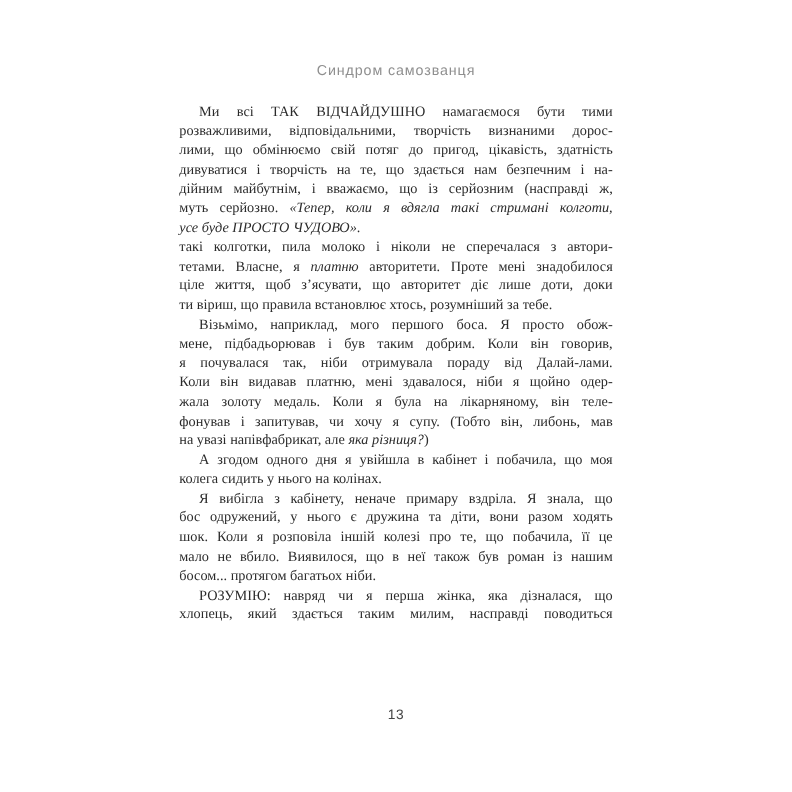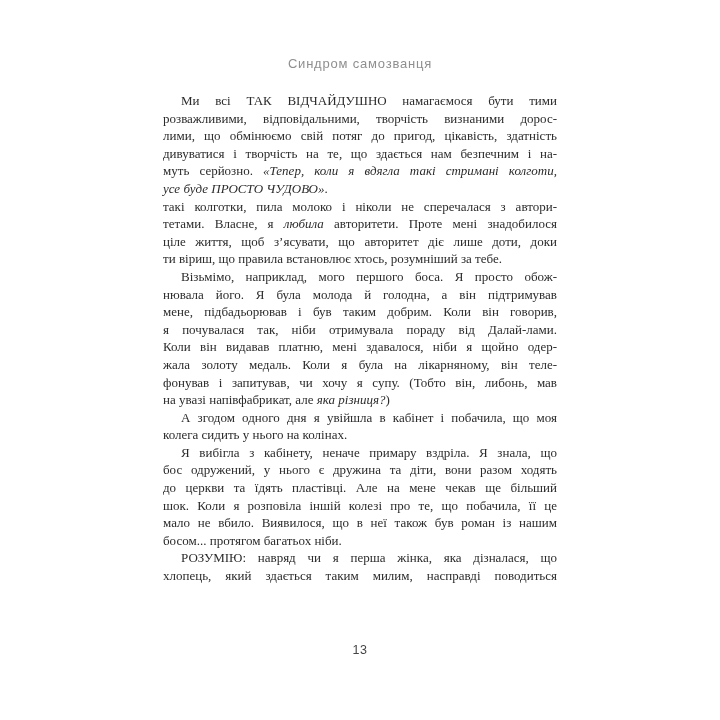--- a/index.html
+++ b/index.html
@@ -64,47 +64,46 @@
 
 <div class="book-page">
   <div class="running-header">Синдром самозванця</div>
 
   <div class="text-block">
       <div class="para">
         <div class="line first"><span>Ми всі ТАК ВІДЧАЙДУШНО намагаємося бути тими</span></div>
         <div class="line"><span>розважливими, відповідальними, творчість визнаними дорос-</span></div>
         <div class="line"><span>лими, що обмінюємо свій потяг до пригод, цікавість, здатність</span></div>
         <div class="line"><span>дивуватися і творчість на те, що здається нам безпечним і на-</span></div>
+        <div class="line"><span>дійним майбутнім, і вважаємо, що із серйозним (насправді ж,</span></div>
         <div class="line"><span>муть серйозно. </span><span class="it">«Тепер, коли я вдягла такі стримані колготи,</span></div>
         <div class="line last"><span class="it">усе буде ПРОСТО ЧУДОВО»</span><span>.</span></div>
       </div>
       <div class="para">
         <div class="line"><span>такі колготки, пила молоко і ніколи не сперечалася з автори-</span></div>
-        <div class="line"><span>тетами. Власне, я </span><span class="it">любила</span><span> авторитети. Проте мені знадобилося</span></div>
+        <div class="line"><span>тетами. Власне, я </span><span class="it">платню</span><span> авторитети. Проте мені знадобилося</span></div>
         <div class="line"><span>ціле життя, щоб з’ясувати, що авторитет діє лише доти, доки</span></div>
         <div class="line last"><span>ти віриш, що правила встановлює хтось, розумніший за тебе.</span></div>
       </div>
       <div class="para">
         <div class="line first"><span>Візьмімо, наприклад, мого першого боса. Я просто обож-</span></div>
-        <div class="line"><span>нювала його. Я була молода й голодна, а він підтримував</span></div>
         <div class="line"><span>мене, підбадьорював і був таким добрим. Коли він говорив,</span></div>
         <div class="line"><span>я почувалася так, ніби отримувала пораду від Далай-лами.</span></div>
         <div class="line"><span>Коли він видавав платню, мені здавалося, ніби я щойно одер-</span></div>
         <div class="line"><span>жала золоту медаль. Коли я була на лікарняному, він теле-</span></div>
         <div class="line"><span>фонував і запитував, чи хочу я супу. (Тобто він, либонь, мав</span></div>
         <div class="line last"><span>на увазі напівфабрикат, але </span><span class="it">яка різниця?</span><span>)</span></div>
       </div>
       <div class="para">
         <div class="line first"><span>А згодом одного дня я увійшла в кабінет і побачила, що моя</span></div>
         <div class="line last"><span>колега сидить у нього на колінах.</span></div>
       </div>
       <div class="para">
         <div class="line first"><span>Я вибігла з кабінету, неначе примару вздріла. Я знала, що</span></div>
         <div class="line"><span>бос одружений, у нього є дружина та діти, вони разом ходять</span></div>
-        <div class="line"><span>до церкви та їдять пластівці. Але на мене чекав ще більший</span></div>
         <div class="line"><span>шок. Коли я розповіла іншій колезі про те, що побачила, її це</span></div>
         <div class="line"><span>мало не вбило. Виявилося, що в неї також був роман із нашим</span></div>
         <div class="line last"><span>босом... протягом багатьох ніби.</span></div>
       </div>
       <div class="para">
         <div class="line first"><span>РОЗУМІЮ: навряд чи я перша жінка, яка дізналася, що</span></div>
         <div class="line"><span>хлопець, який здається таким милим, насправді поводиться</span></div>
       </div>
     </div>
 

